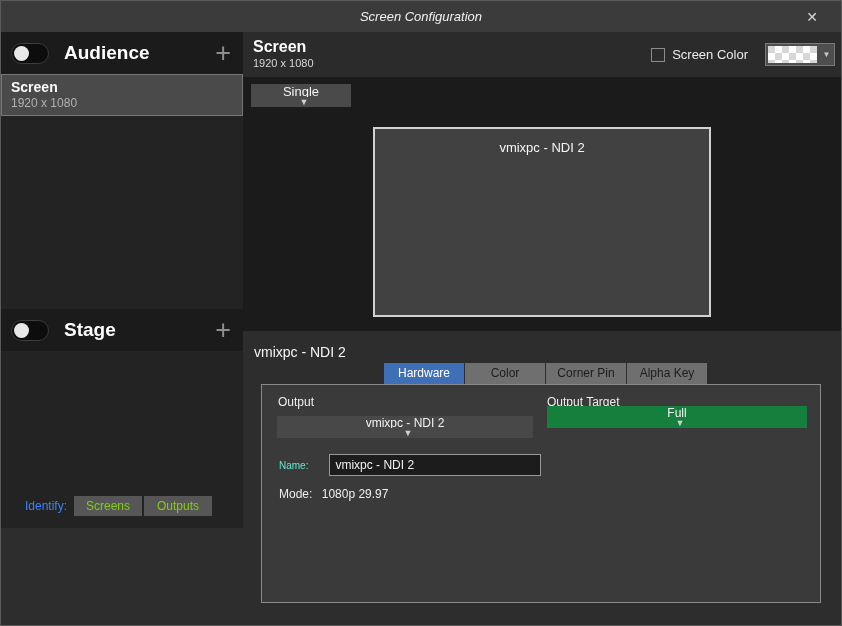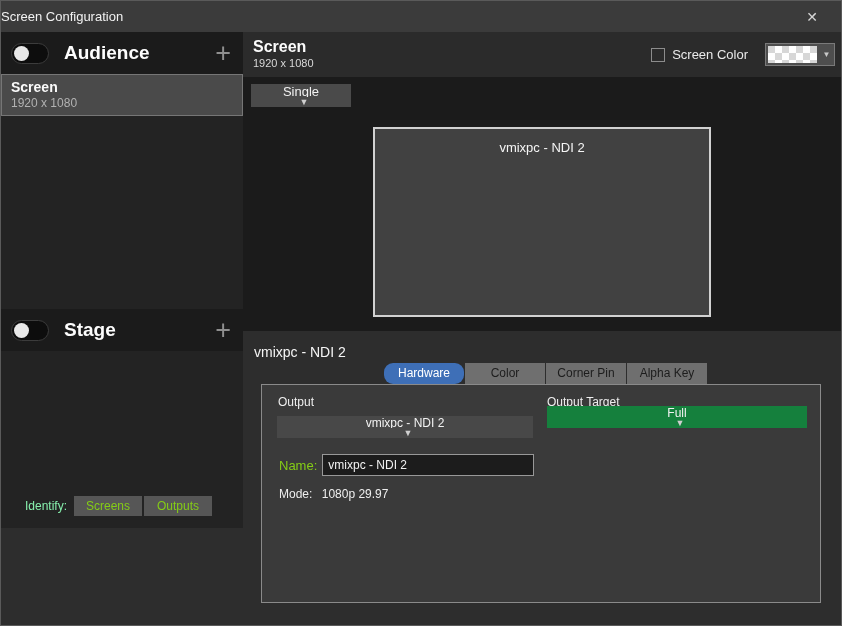--- a/index.html
+++ b/index.html
@@ -13,21 +13,21 @@
     border: 1px solid #5a5a5a;
     overflow: hidden;
     color: #f0f0f0;
   }
 
   
   .titlebar {
     position: relative;
     height: 31px;
     background: #3b3b3b;
-    display: flex; align-items: center; justify-content: flex-start;
+    display: flex; align-items: center; justify-content: center; font-style: italic;
   }
   .titlebar .title { font-size: 13px; color: #f2f2f2; }
   .close-btn {
     position: absolute; right: 14px; top: 0;
     width: 30px; height: 31px;
     display: flex; align-items: center; justify-content: center;
     font-size: 14px; color: #d6d6d6; cursor: default;
   }
 
   .body { display: flex; height: 496px; }
@@ -72,21 +72,21 @@
     padding: 4px 0 0 9px;
   }
   .screen-item .item-title { font-size: 14px; font-weight: bold; color: #fafafa; line-height: 17px; }
   .screen-item .item-sub { font-size: 12px; color: #b2b2b2; line-height: 15px; }
   .sidebar-spacer1 { height: 193px; }
   .sidebar-spacer2 { flex: 1; }
   .identify-row {
     display: flex; align-items: center;
     padding-left: 24px; margin-bottom: 12px;
   }
-  .identify-label { font-size: 12px; color: #86efac; margin-right: 7px; }
+  .identify-label { font-size: 12px; color: #3b82f6; margin-right: 7px; }
   .identify-buttons { display: flex; gap: 2px; }
   .identify-btn {
     background: #565656; color: #84cc16;
     border: none; font-size: 12px;
     font-family: "Liberation Sans", sans-serif;
     padding: 3px 0; width: 68px; text-align: center;
   }
 
   
   .main { flex: 1; display: flex; flex-direction: column; }
@@ -159,37 +159,37 @@
   }
   .tabs {
     position: absolute; left: 141px; top: 32px;
     display: flex; gap: 1px;
   }
   .tab {
     width: 80px; height: 21px; line-height: 21px;
     text-align: center; font-size: 12px;
     background: #6f6f6f; color: #1d1d1d;
   }
-  .tab.active { background: #3e6fb7; color: #ffffff; border-radius: 9px; }
+  .tab.active { background: #3e6fb7; color: #ffffff; }
   .group-box {
     position: absolute; left: 18px; top: 53px;
     width: 560px; height: 219px;
     background: #3a3a3a;
     border: 1px solid #8a8a8a;
   }
   .field-label {
     position: absolute;
     font-size: 12px; color: #eeeeee;
   }
   .lbl-output { left: 16px; top: 10px; }
   .lbl-output-target { left: 285px; top: 10px; }
   .output-dd { position: absolute; left: 15px; top: 31px; width: 256px; height: 22px; background: #484848; font-size: 12px; }
   .target-dd { position: absolute; left: 285px; top: 21px; width: 260px; height: 22px; background: #15803d; font-size: 12px; }
   .name-row { position: absolute; left: 17px; top: 69px; display: flex; align-items: center; }
-  .name-label { font-size: 13px; color: #84cc16; margin-right: 5px; }
+  .name-label { font-size: 10px; color: #5eead4; margin-right: 21px; }
   .name-input {
     width: 212px; height: 22px;
     background: #1c1c1c; color: #f0f0f0;
     border: 1px solid #989898;
     font-size: 12px; font-family: "Liberation Sans", sans-serif;
     padding: 0 5px;
   }
   .mode-row { position: absolute; left: 17px; top: 102px; font-size: 12px; color: #eeeeee; }
   .mode-value { margin-left: 6px; }
 </style>

